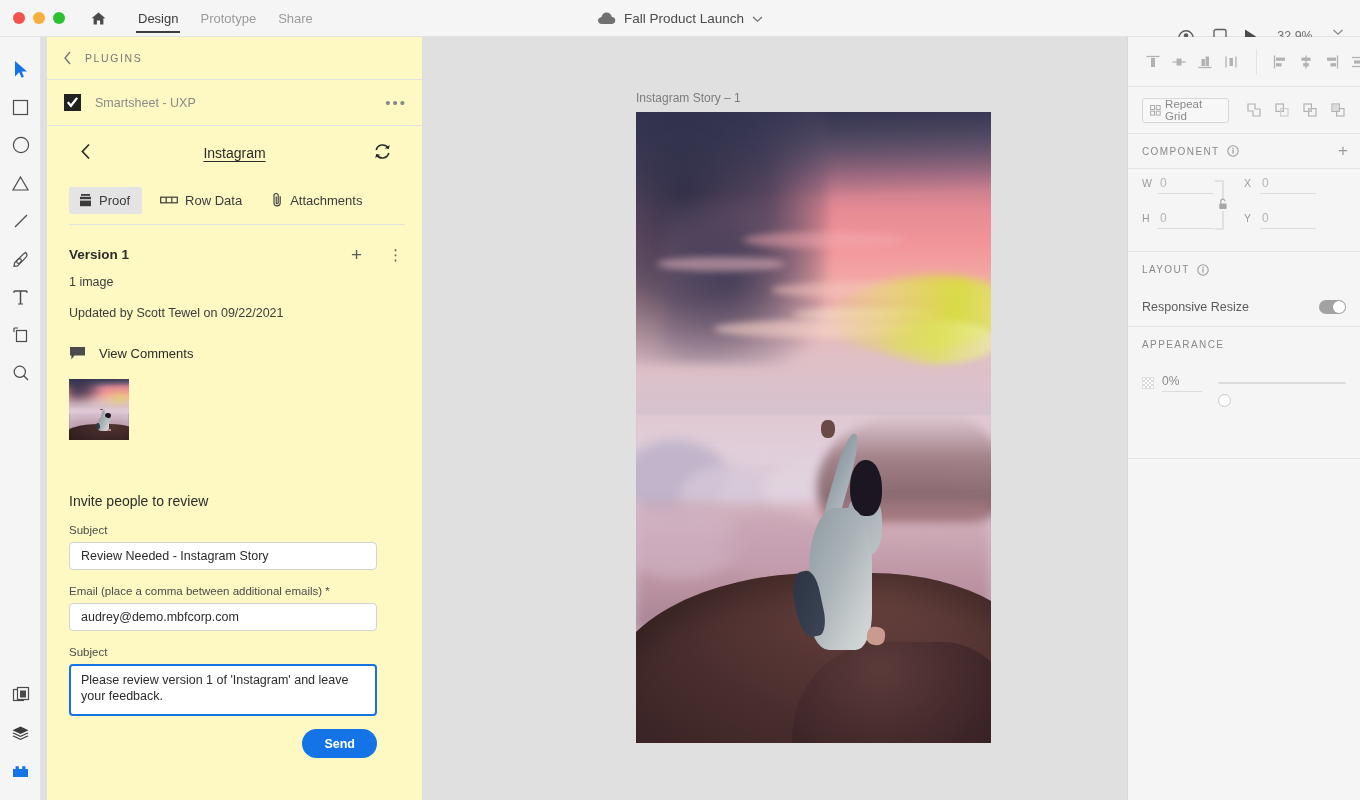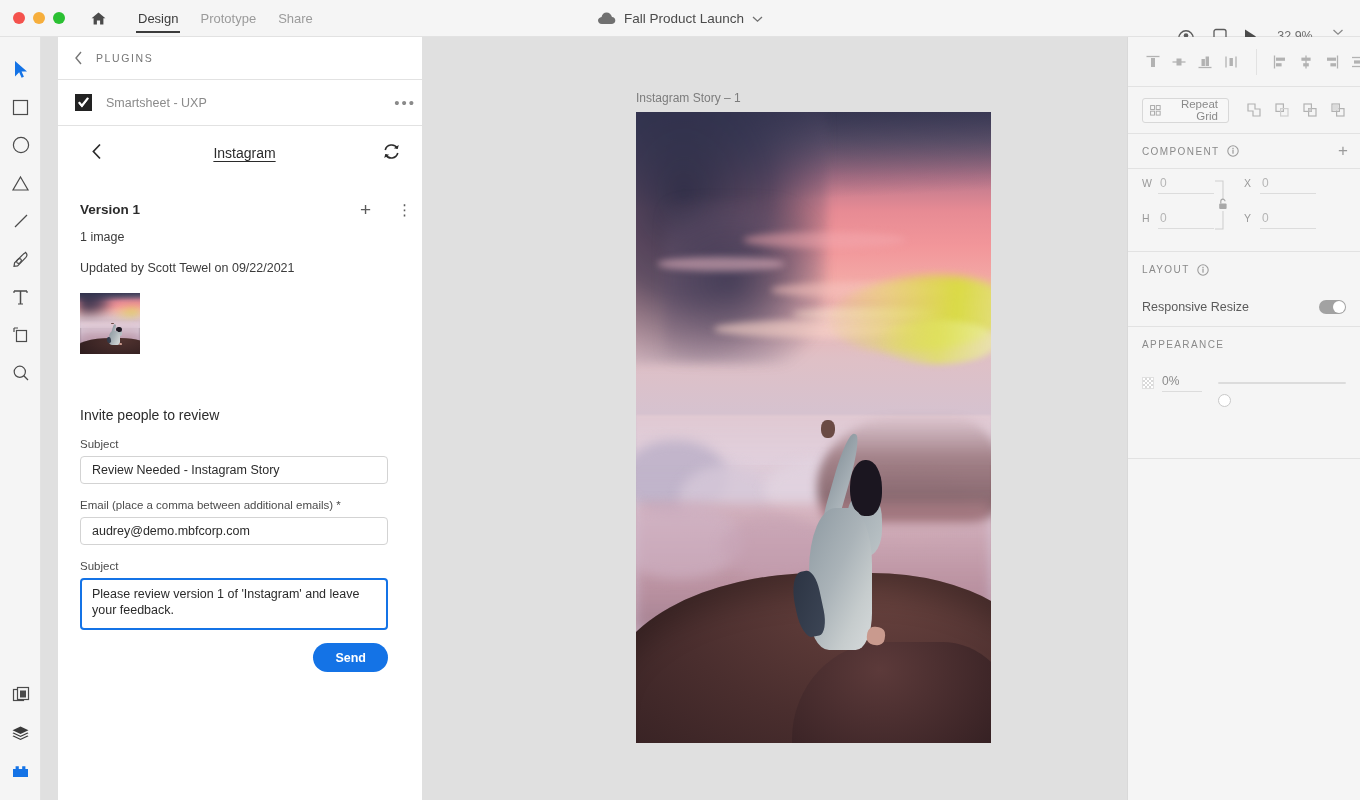--- a/index.html
+++ b/index.html
@@ -57,22 +57,22 @@
     background:#f5f5f5; border-right:1px solid #e2e2e2;
   }
   .tool {
     width:41px; height:38px; display:flex; align-items:center; justify-content:center;
   }
   .tools-top { padding-top:13px; }
   .tools-bottom { position:absolute; bottom:10px; left:0; width:41px; }
 
   
   .pluginpanel {
-    position:absolute; left:58px; top:37px; width:381px; height:763px;
-    background:#ffffff; border-right:5px solid #a3a3a3; overflow:hidden;
+    position:absolute; left:47px; top:37px; width:381px; height:763px;
+    background:#fef9c3; border-right:3px solid #a3a3a3; overflow:hidden;
   }
   .pp-head {
     height:43px; display:flex; align-items:center; gap:13px;
     padding:0 16px; border-bottom:1px solid #e2e2e2;
   }
   .pp-head .label {
     font-size:10.5px; letter-spacing:1.6px; color:#767676;
   }
   .pp-plugin-row {
     height:46px; display:flex; align-items:center; padding:0 18px 0 17px;
@@ -285,21 +285,21 @@
   .align-grp.g1 { padding-left:12px; padding-right:12px; border-right:1px solid #e2e2e2; }
   .align-grp.g2 { padding-left:10px; }
   .align-btn { width:26px; height:26px; display:flex; align-items:center; justify-content:center; }
   .rp-repeat {
     height:47px; display:flex; align-items:center; padding:0 10px 0 14px;
     border-bottom:1px solid #e2e2e2; gap:10px;
   }
   .repeat-btn {
     display:flex; align-items:center; gap:4px; height:25px;
     border:1px solid #d8d8d8; border-radius:3px; background:#f7f7f7;
-    padding:0 10px 0 7px; font-size:11.5px; color:#8a8a8a;text-align:right;
+    padding:0 10px 0 7px; font-size:11.5px; color:#8a8a8a;
   }
   .bool-btns { display:flex; align-items:center; gap:3px; margin-left:2px; }
   .bool-btn { width:25px; height:25px; display:flex; align-items:center; justify-content:center; }
 
   .rp-sec-head {
     height:35px; display:flex; align-items:center; gap:7px; padding:0 12px 0 14px;
   }
   .rp-sec-label { font-size:10px; letter-spacing:1.4px; color:#8a8a8a; }
   .rp-border-b { border-bottom:1px solid #e2e2e2; }
   .rp-plus { margin-left:auto; font-size:17px; color:#9a9a9a; line-height:12px; }
@@ -521,33 +521,63 @@
         <span class="refresh">
           <svg width="19" height="19" viewBox="0 0 20 20">
             <path d="M3.4 8.4 A7 7 0 0 1 16.2 6.6" stroke="#2b2b2b" stroke-width="1.7" fill="none"></path>
             <path d="M16.6 11.6 A7 7 0 0 1 3.8 13.4" stroke="#2b2b2b" stroke-width="1.7" fill="none"></path>
             <path d="M17.6 3.2 L16.6 7.4 L12.4 6.6 Z" fill="#2b2b2b"></path>
             <path d="M2.4 16.8 L3.4 12.6 L7.6 13.4 Z" fill="#2b2b2b"></path>
           </svg>
         </span>
       </div>
 
+      <div class="tabs-row">
+        <div class="tab active">
+          <svg width="13" height="15" viewBox="0 0 13 15">
+            <rect x="2" y="1" width="9" height="1.8" fill="#3b3b3b"></rect>
+            <rect x="1" y="3.8" width="11" height="2.4" fill="#3b3b3b"></rect>
+            <rect x="1" y="7.6" width="11" height="5.6" fill="#3b3b3b"></rect>
+          </svg>
+          <span>Proof</span>
+        </div>
+        <div class="tab">
+          <svg width="18" height="12" viewBox="0 0 18 12">
+            <rect x="0.7" y="3.2" width="16.6" height="5.6" stroke="#3b3b3b" stroke-width="1.2" fill="none"></rect>
+            <line x1="6.2" y1="3.2" x2="6.2" y2="8.8" stroke="#3b3b3b" stroke-width="1.2"></line>
+            <line x1="11.8" y1="3.2" x2="11.8" y2="8.8" stroke="#3b3b3b" stroke-width="1.2"></line>
+          </svg>
+          <span>Row Data</span>
+        </div>
+        <div class="tab">
+          <svg width="11" height="16" viewBox="0 0 11 16">
+            <path d="M8.2 4.2 v6.6 a3.1 3.1 0 0 1 -6.2 0 V3.6 a2.1 2.1 0 0 1 4.2 0 v7.1 a1 1 0 0 1 -2 0 V4.4" stroke="#3b3b3b" stroke-width="1.15" fill="none"></path>
+          </svg>
+          <span>Attachments</span>
+        </div>
+      </div>
 
       <div class="section">
         <div class="ver-row">
           <span class="ver-title">Version 1</span>
           <span class="ver-actions">
             <span class="plus-ico">+</span>
             <span class="dots-v">⋮</span>
           </span>
         </div>
 
         <div class="ver-meta">1 image</div>
         <div class="ver-updated">Updated by Scott Tewel on 09/22/2021</div>
 
+        <div class="comments-row">
+          <svg width="17" height="15" viewBox="0 0 17 15">
+            <path d="M1 1 h15 v8.6 H5.4 L2.4 13.6 V9.6 H1 Z" fill="#4b4b4b"></path>
+          </svg>
+          <span class="comments-text">View Comments</span>
+        </div>
 
         <div class="thumb">
           <div class="photo">
             <div class="sky" style="height:58%"></div>
             <div class="sky-dark"></div>
             <div class="yellowband"></div>
             <div class="cloudsea"></div>
             <div class="lowerhaze"></div>
             <div class="rock"></div>
             <div class="person">

